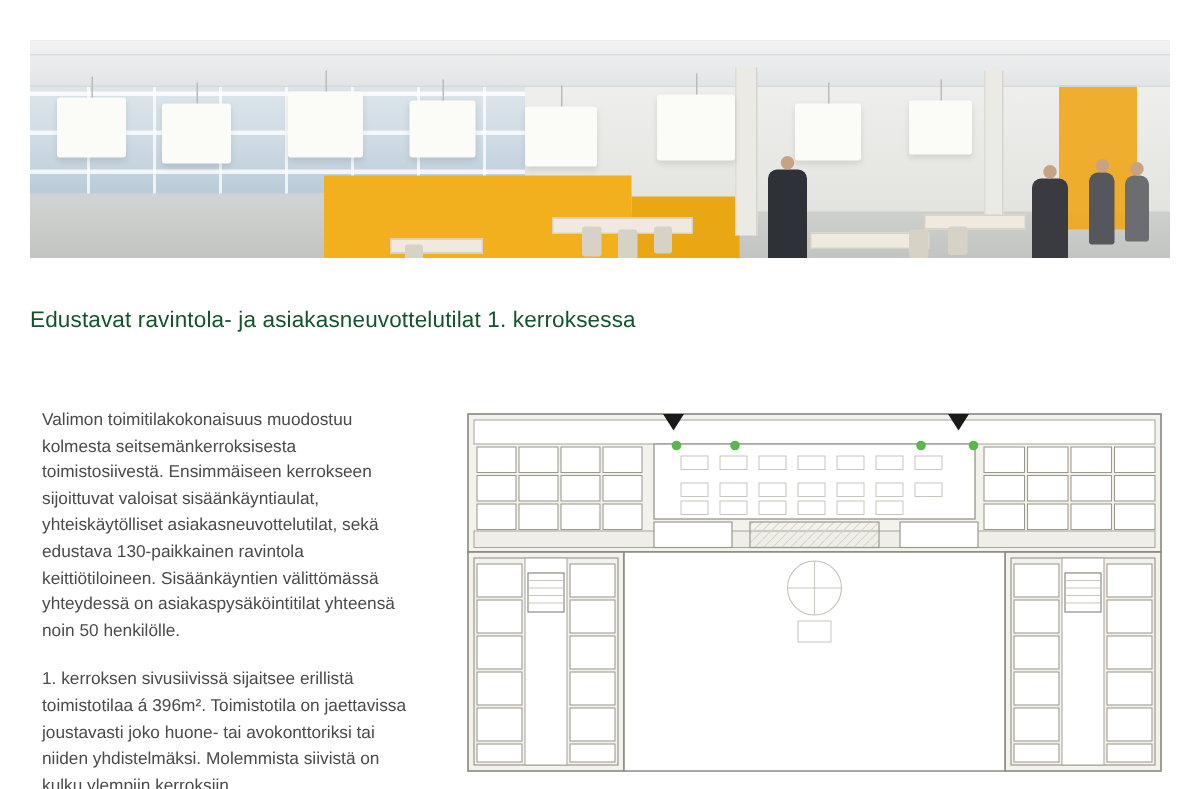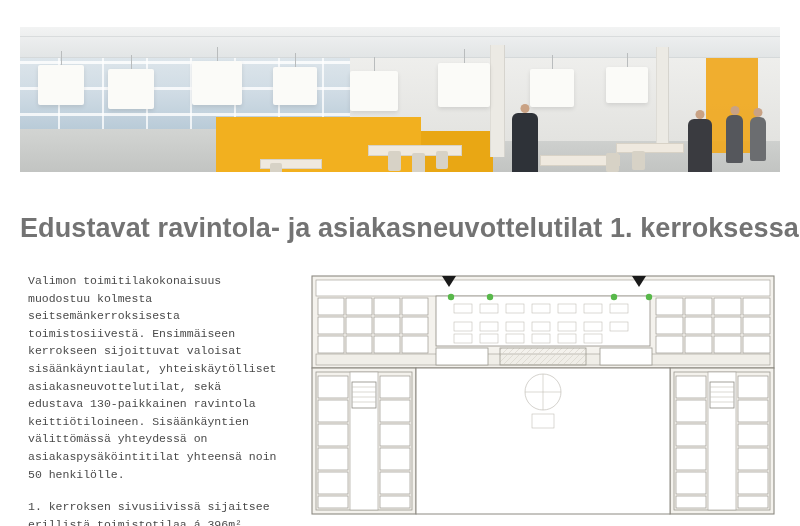--- a/index.html
+++ b/index.html
@@ -124,38 +124,38 @@
     background: #eceae4;
     border-left: 1px solid #dedcd6;
     border-right: 1px solid #d6d4ce;
   }
 
   
   .headline {
     position: absolute;
     left: 20px;
     top: 195px;
-    font-size: 27px;
-    color: #737373;
+    font-size: 15px;
+    color: #14532d;
     letter-spacing: .1px;
-    font-weight: 700;
+    font-weight: 400;
     white-space: nowrap;
   }
 
   
   .body-col {
     position: absolute;
     left: 28px;
     top: 272px;
     width: 252px;
     font-size: 11.5px;
     line-height: 17.6px;
     color: #4a4a4a;
   }
-  .body-col p { margin: 0; font-family: Liberation Mono, monospace; }
+  .body-col p { margin: 0; }
   .body-col p + p { margin-top: 15px; }
 
   
   .plan {
     position: absolute;
     left: 304px;
     top: 270px;
     width: 478px;
     height: 250px;
     background: #ffffff;

